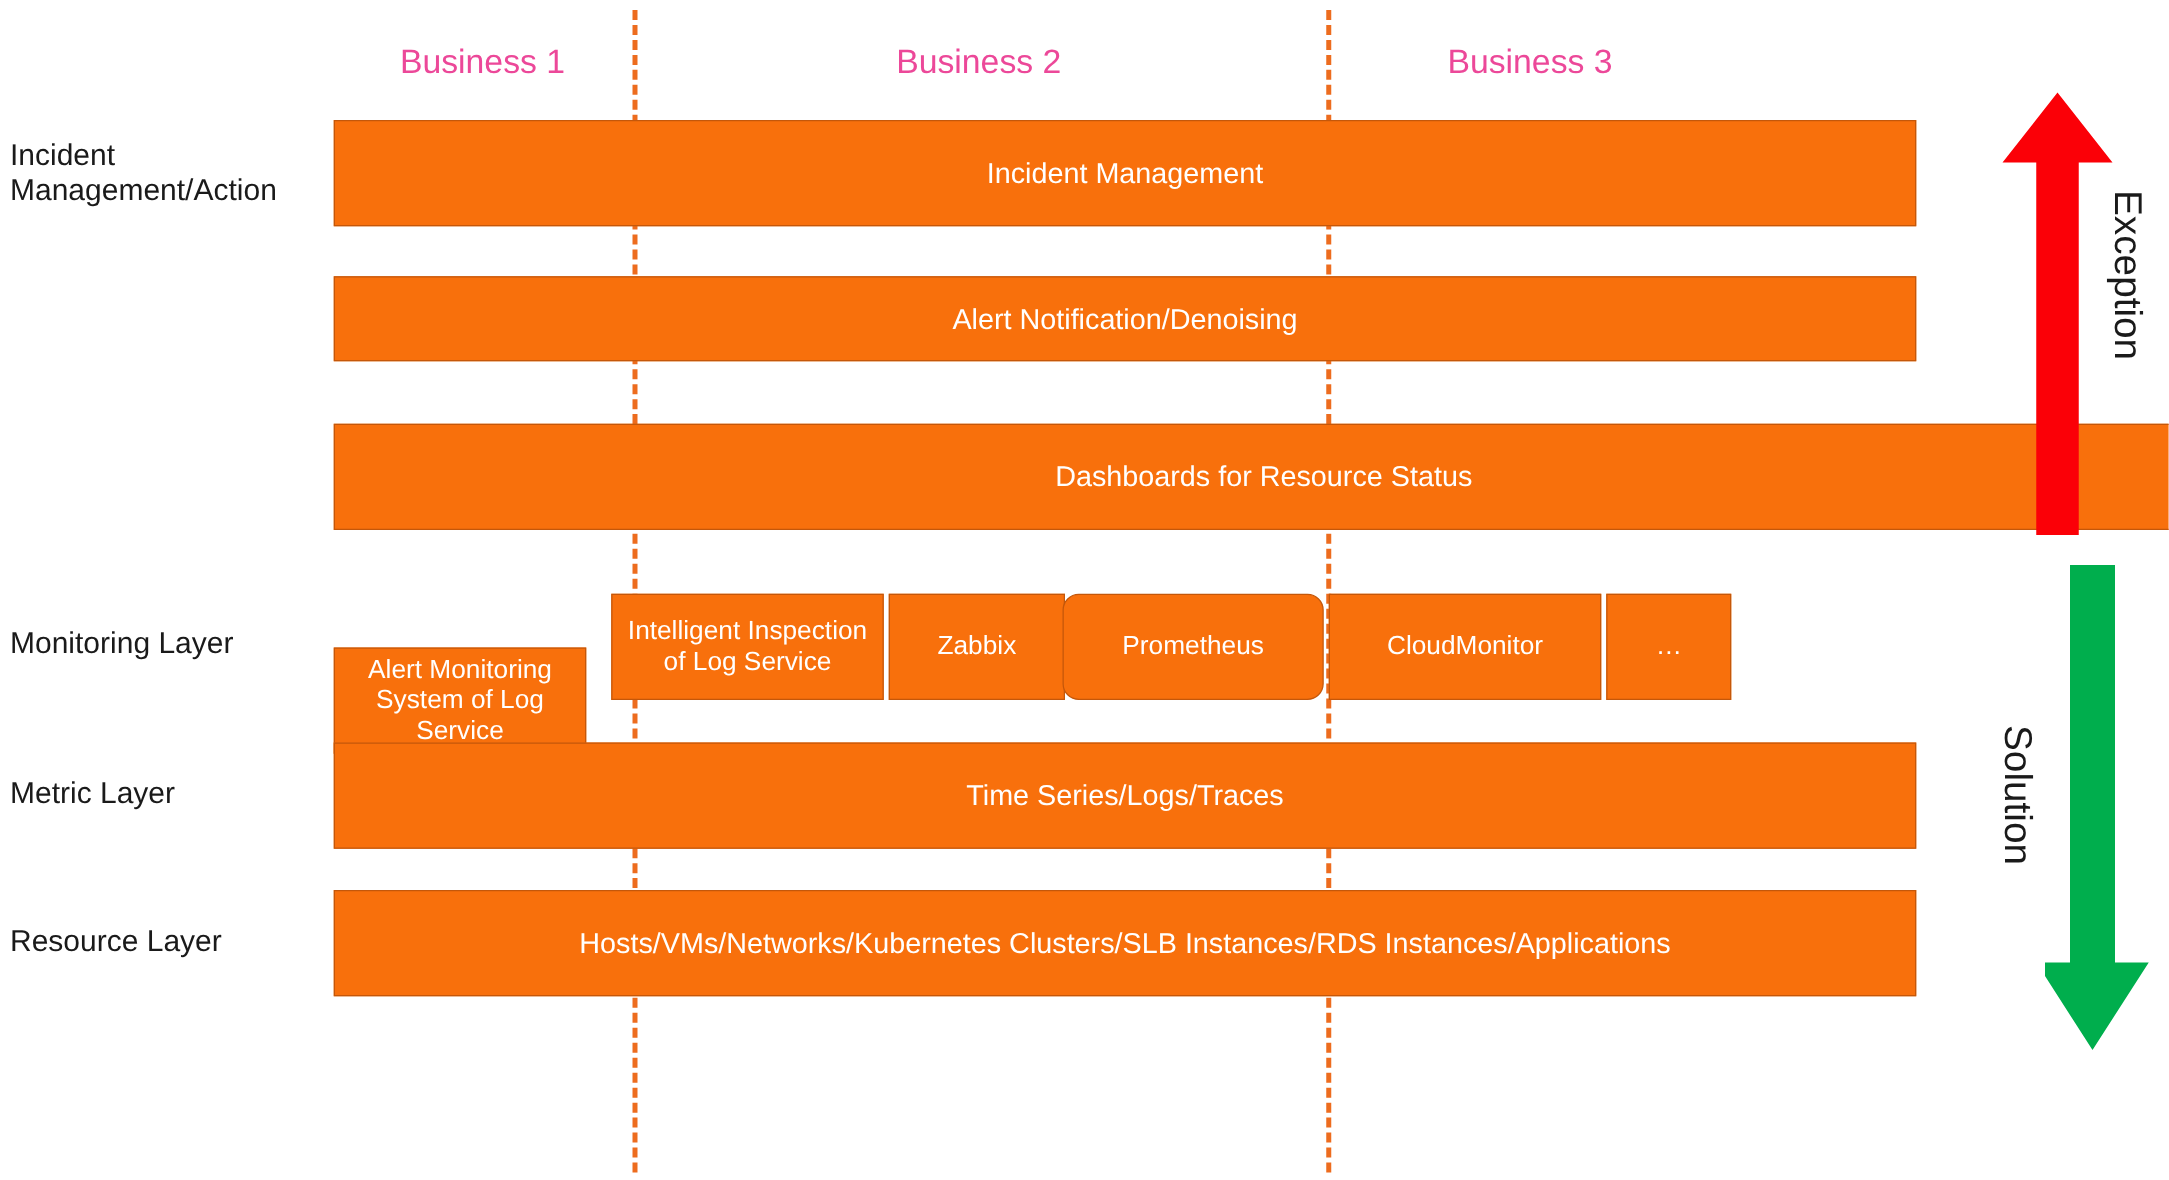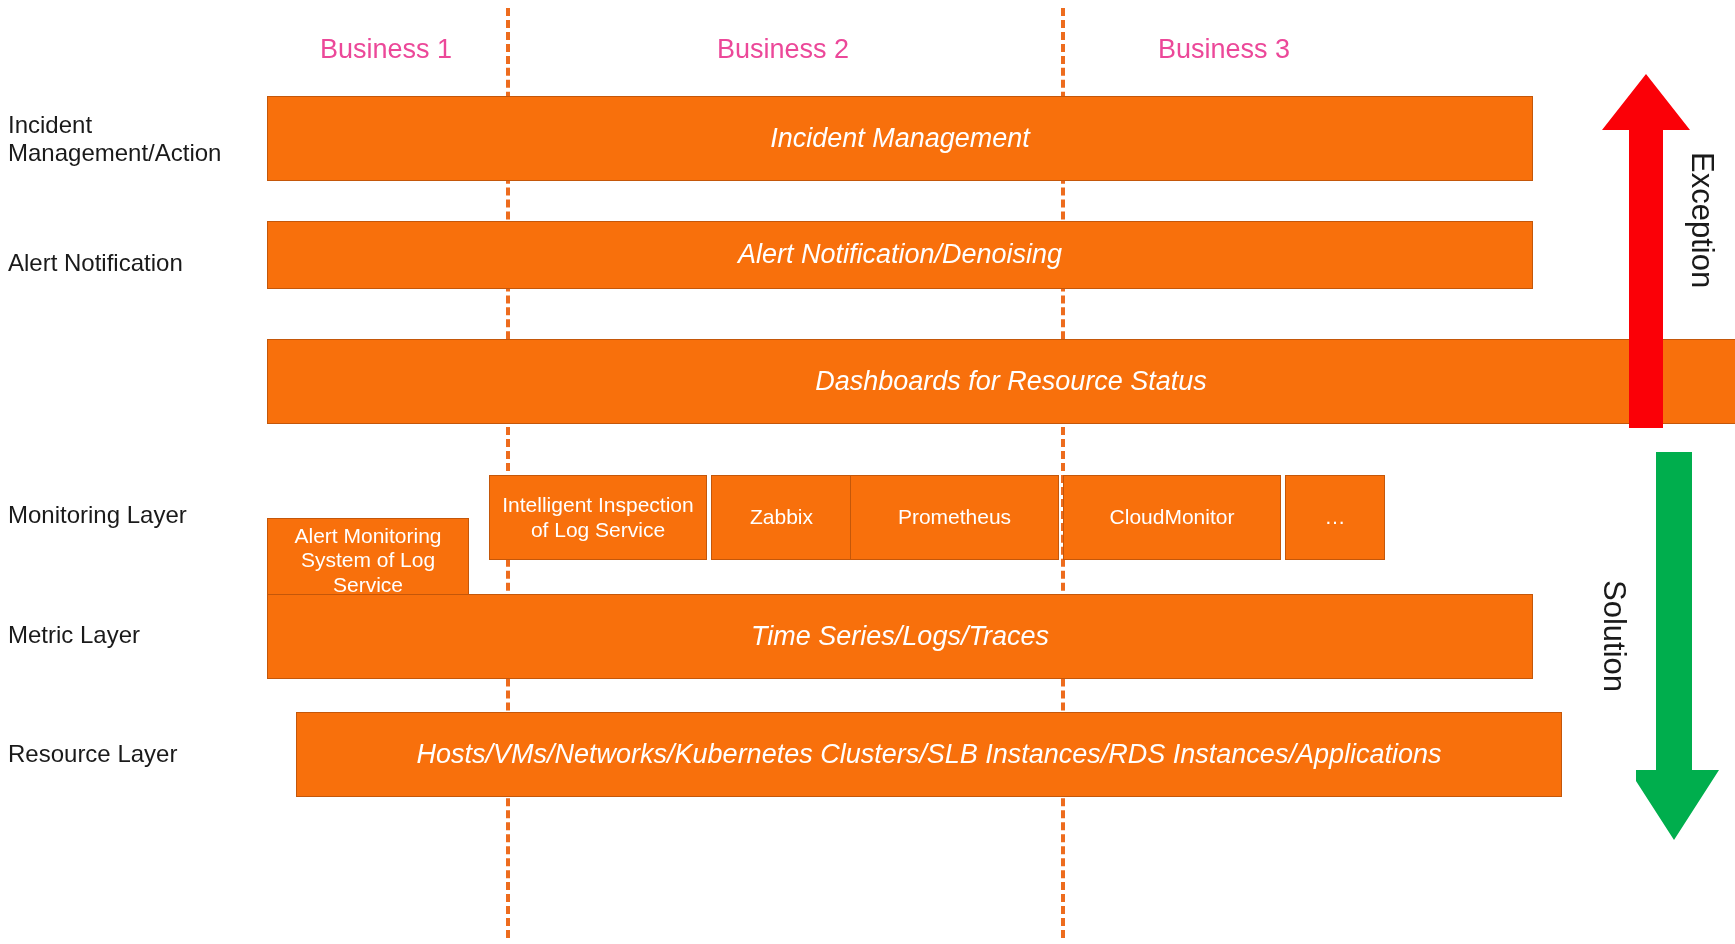--- a/index.html
+++ b/index.html
@@ -61,21 +61,21 @@
     display: flex;
     align-items: center;
     justify-content: center;
     color: #ffffff;
     font-size: 23px;
     line-height: 1.16;
     text-align: center;
     padding: 2px 6px;
     box-sizing: border-box;
   }
-  .bar.wide { font-size: 27px; font-style: italic; }
+  .bar.wide { font-size: 23px; }
   .bar.cell { font-size: 21px; }
 
   
   .arrow-wrap { position: absolute; }
   .arrow-label {
     position: absolute;
     font-size: 31px;
     color: #1a1a1a;
     white-space: nowrap;
     transform-origin: left top;
@@ -89,41 +89,40 @@
 <div id="canvas">
 
   <div class="col-header" style="left:267px; top:36px; width:238px;">Business 1</div>
   <div class="col-header" style="left:509px; top:36px; width:548px;">Business 2</div>
   <div class="col-header" style="left:1064px; top:36px; width:320px;">Business 3</div>
 
   <div class="divider" style="left:506px;"></div>
   <div class="divider" style="left:1061px;"></div>
 
   <div class="row-label" style="top:98px; height:82px;">Incident Management/Action</div>
-  <div class="row-label" style="top:222px; height:82px;">Alert Notification</div>
   <div class="row-label" style="top:474px; height:82px;">Monitoring Layer</div>
   <div class="row-label" style="top:594px; height:82px;">Metric Layer</div>
   <div class="row-label" style="top:713px; height:82px;">Resource Layer</div>
 
   <div class="bar wide" style="left:267px; top:96px; width:1266px; height:85px;">Incident Management</div>
 
   <div class="bar wide" style="left:267px; top:221px; width:1266px; height:68px;">Alert Notification/Denoising</div>
 
   <div class="bar wide" style="left:267px; top:339px; width:1488px; height:85px;">Dashboards for Resource Status</div>
 
   <div class="bar cell" style="left:267px; top:475px; width:202px; height:85px;margin-top:43px;">Alert Monitoring System of Log Service</div>
   <div class="bar cell" style="left:489px; top:475px; width:218px; height:85px;">Intelligent Inspection of Log Service</div>
   <div class="bar cell" style="left:711px; top:475px; width:141px; height:85px;">Zabbix</div>
-  <div class="bar cell" style="left:850px; top:475px; width:209px; height:85px;">Prometheus</div>
+  <div class="bar cell" style="left:850px; top:475px; width:209px; height:85px;border-radius:13px;">Prometheus</div>
   <div class="bar cell" style="left:1063px; top:475px; width:218px; height:85px;">CloudMonitor</div>
   <div class="bar cell" style="left:1285px; top:475px; width:100px; height:85px;">…</div>
 
   <div class="bar wide" style="left:267px; top:594px; width:1266px; height:85px;">Time Series/Logs/Traces</div>
 
-  <div class="bar wide" style="left:267px; top:712px; width:1266px; height:85px;margin-left:29px;">Hosts/VMs/Networks/Kubernetes Clusters/SLB Instances/RDS Instances/Applications</div>
+  <div class="bar wide" style="left:267px; top:712px; width:1266px; height:85px;">Hosts/VMs/Networks/Kubernetes Clusters/SLB Instances/RDS Instances/Applications</div>
 
   <div class="arrow-wrap" style="left:1600px; top:72px; width:92px; height:358px;">
     <svg width="92" height="358" viewBox="0 0 92 358" xmlns="http://www.w3.org/2000/svg">
       <polygon points="46,2 90,58 63,58 63,356 29,356 29,58 2,58" fill="#FB0007"></polygon>
     </svg>
   </div>
   <div class="arrow-label" style="left:1718px; top:152px;">Exception</div>
 
   <div class="arrow-wrap" style="left:1636px; top:452px; width:96px; height:390px;">
     <svg width="96" height="390" viewBox="0 0 96 390" xmlns="http://www.w3.org/2000/svg">

